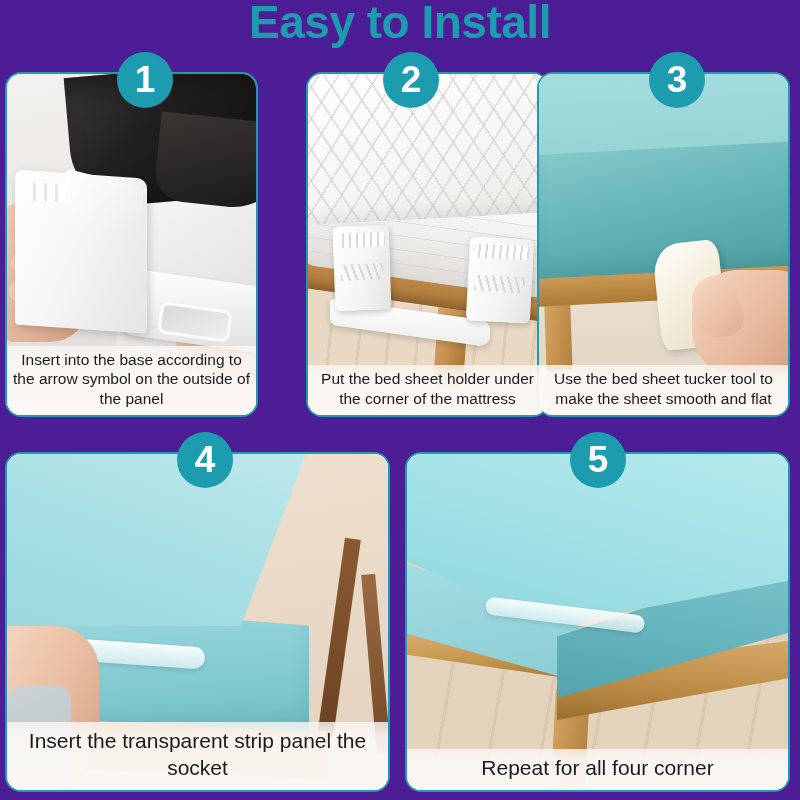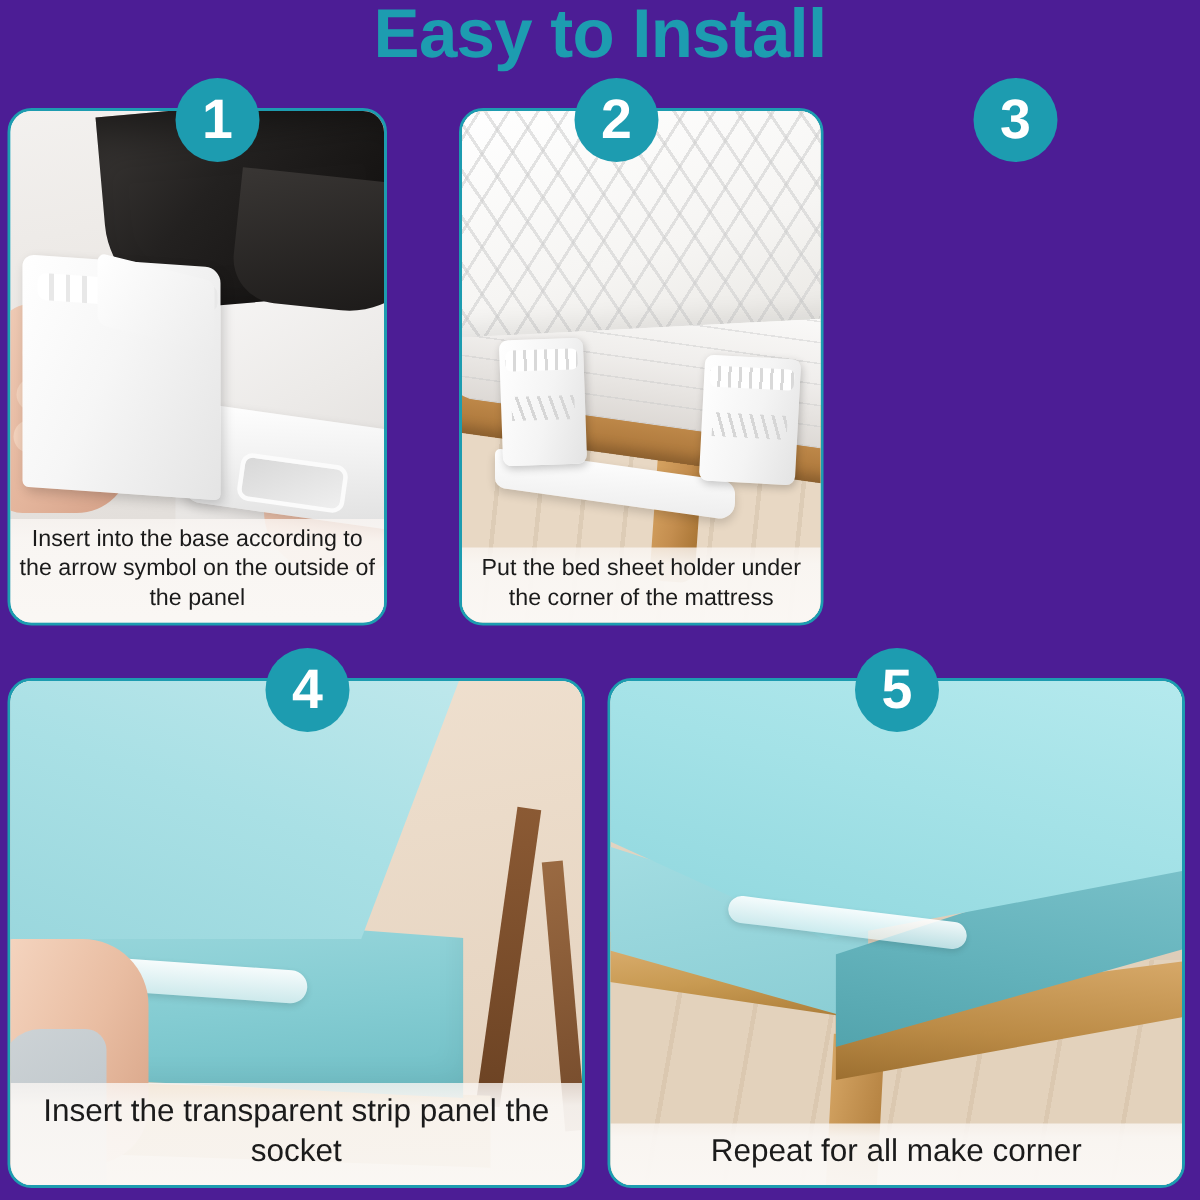--- a/index.html
+++ b/index.html
@@ -385,20 +385,34 @@
       </div>
       <div class="c2-holder" style="left:160px; top:164px; width:64px; transform:rotate(3deg);">
         <div class="c2-holder-teeth" style="width:56px;"></div>
         <div class="c2-holder-arrow" style="width:50px;"></div>
       </div>
     </div>
     <div class="caption">Put the bed sheet holder under the corner of the mattress</div>
   </div>
   <div class="badge" style="left:383px; top:52px;">2</div>
 
+  <div class="card" style="left:537px; top:72px; width:253px; height:345px;">
+    <div class="photo">
+      <div class="c3-bg"></div>
+      <div class="c3-floor"></div>
+      <div class="c3-leg"></div>
+      <div class="c3-frame"></div>
+      <div class="c3-sheet-side"></div>
+      <div class="c3-sheet-top"></div>
+      <div class="c3-tool"></div>
+      <div class="c3-hand"></div>
+      <div class="c3-thumb"></div>
+    </div>
+    <div class="caption">Use the bed sheet tucker tool to make the sheet smooth and flat</div>
+  </div>
   <div class="badge" style="left:649px; top:52px;">3</div>
 
   <div class="card wide" style="left:5px; top:452px; width:385px; height:340px;">
     <div class="photo">
       <div class="c4-bg"></div>
       <div class="c4-wall"></div>
       <div class="c4-chair1"></div>
       <div class="c4-chair2"></div>
       <div class="c4-frame"></div>
       <div class="c4-mat-face"></div>
@@ -417,17 +431,17 @@
       <div class="c5-floor"></div>
       <div class="c5-foot"></div>
       <div class="c5-leg"></div>
       <div class="c5-frame-l"></div>
       <div class="c5-frame-r"></div>
       <div class="c5-mat-left"></div>
       <div class="c5-mat-right"></div>
       <div class="c5-mat-top"></div>
       <div class="c5-strip"></div>
     </div>
-    <div class="caption">Repeat for all make corner</div>
+    <div class="caption">Repeat for all four corner</div>
   </div>
   <div class="badge" style="left:570px; top:432px;">5</div>
 
 </div>
 
 </body></html>

